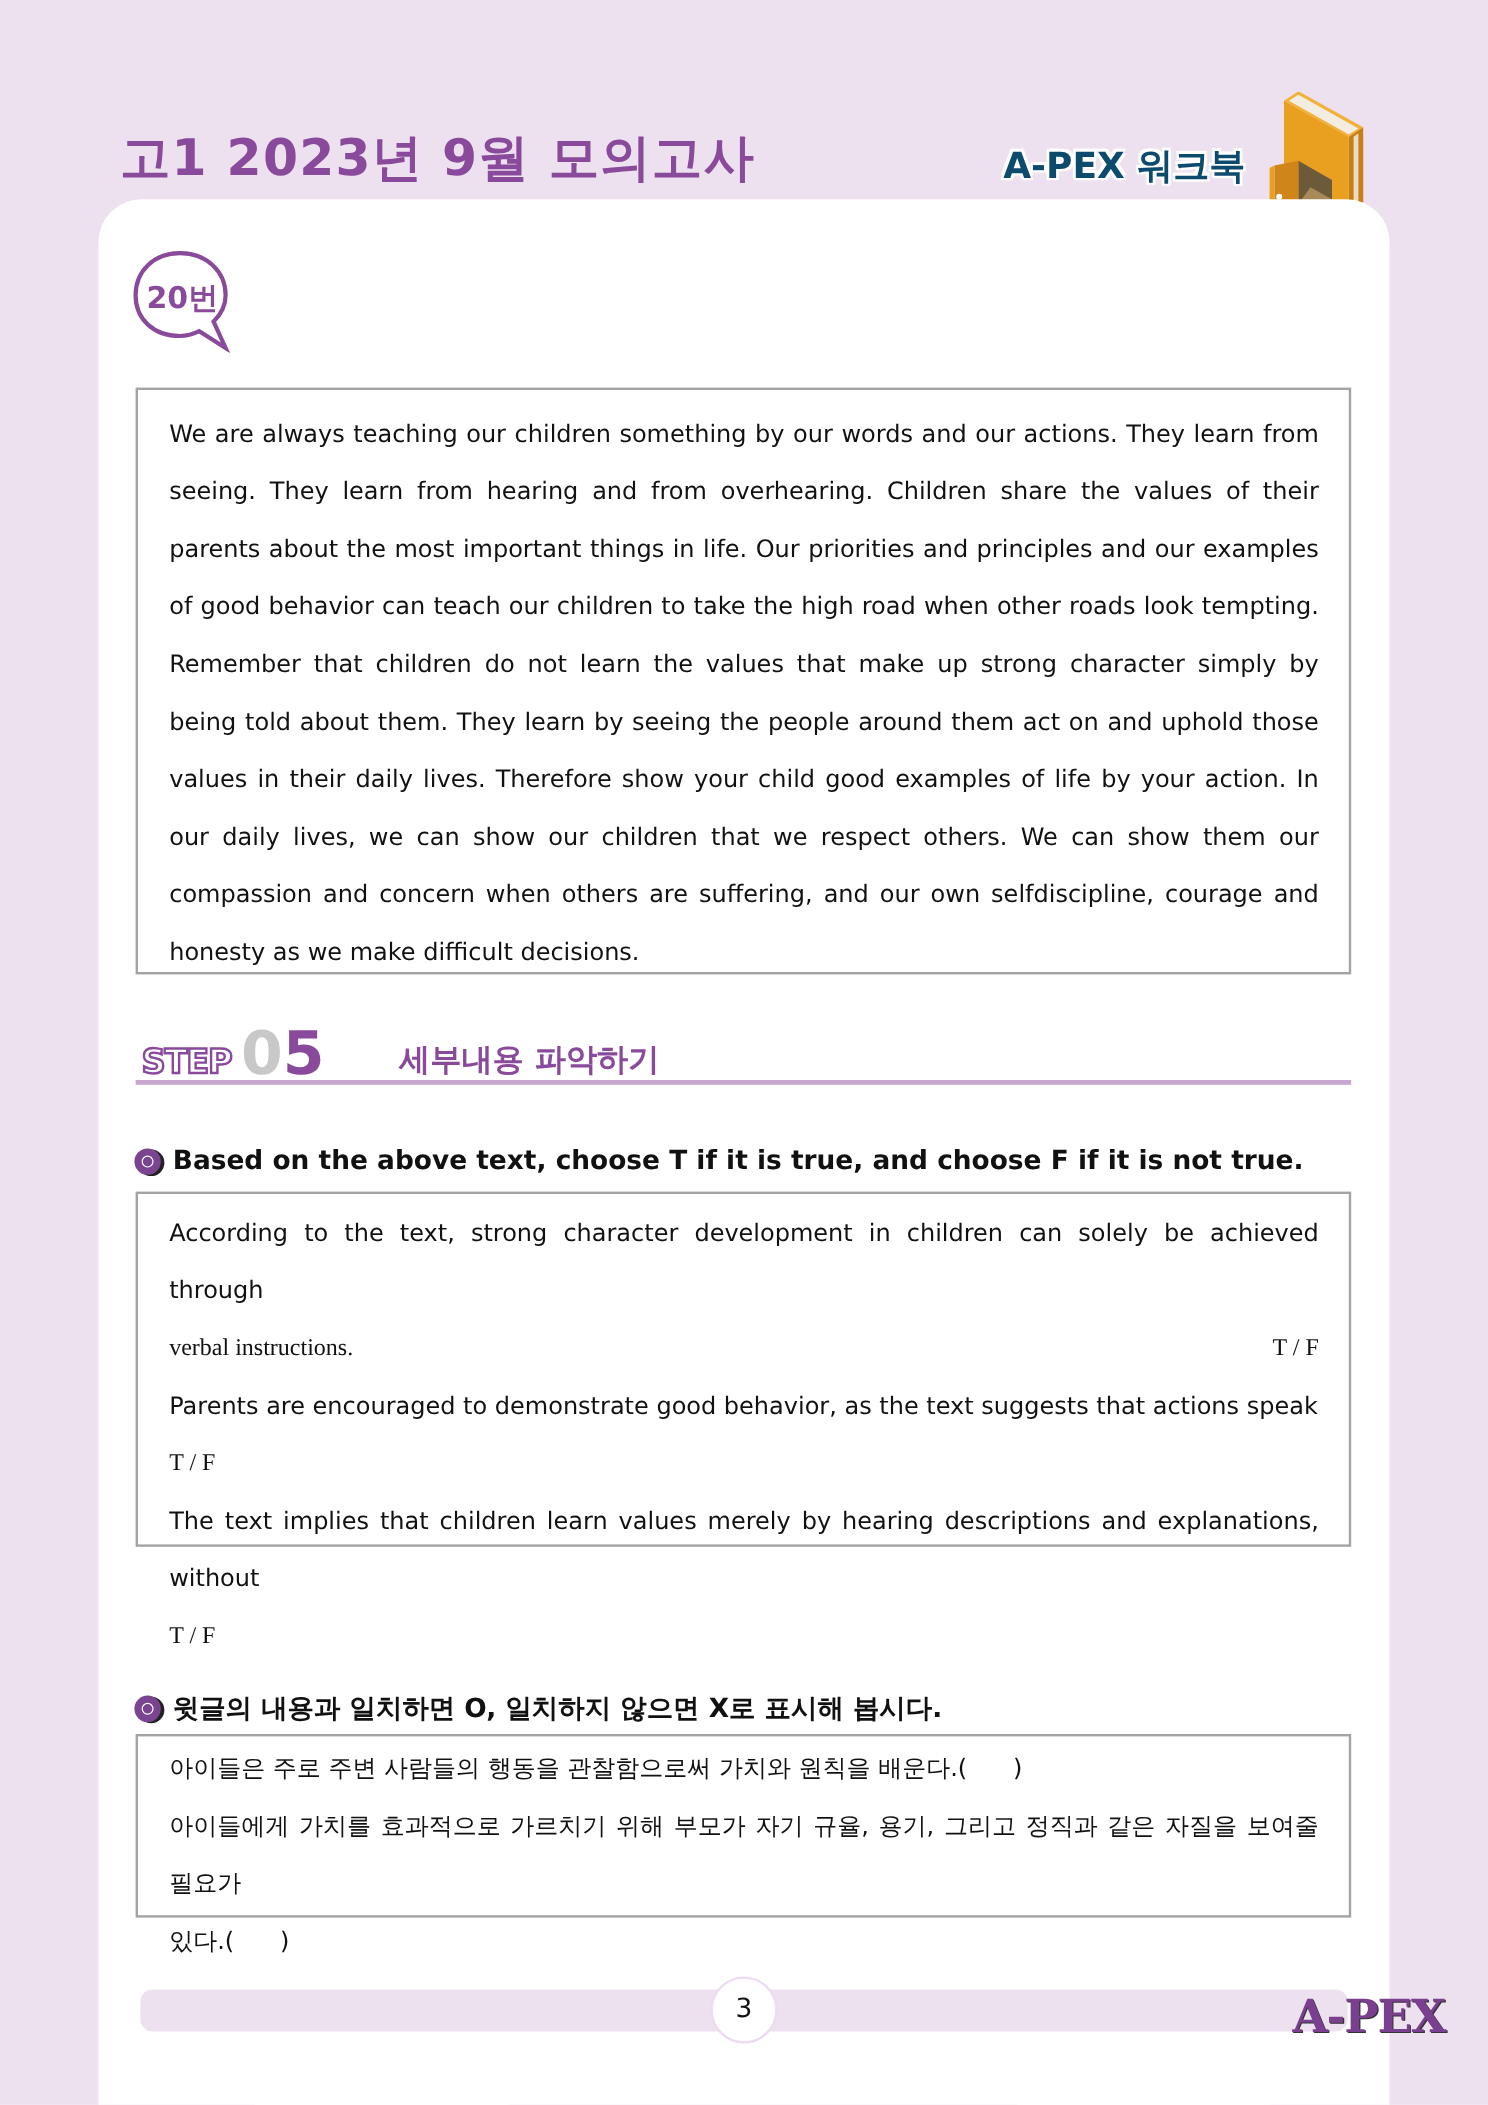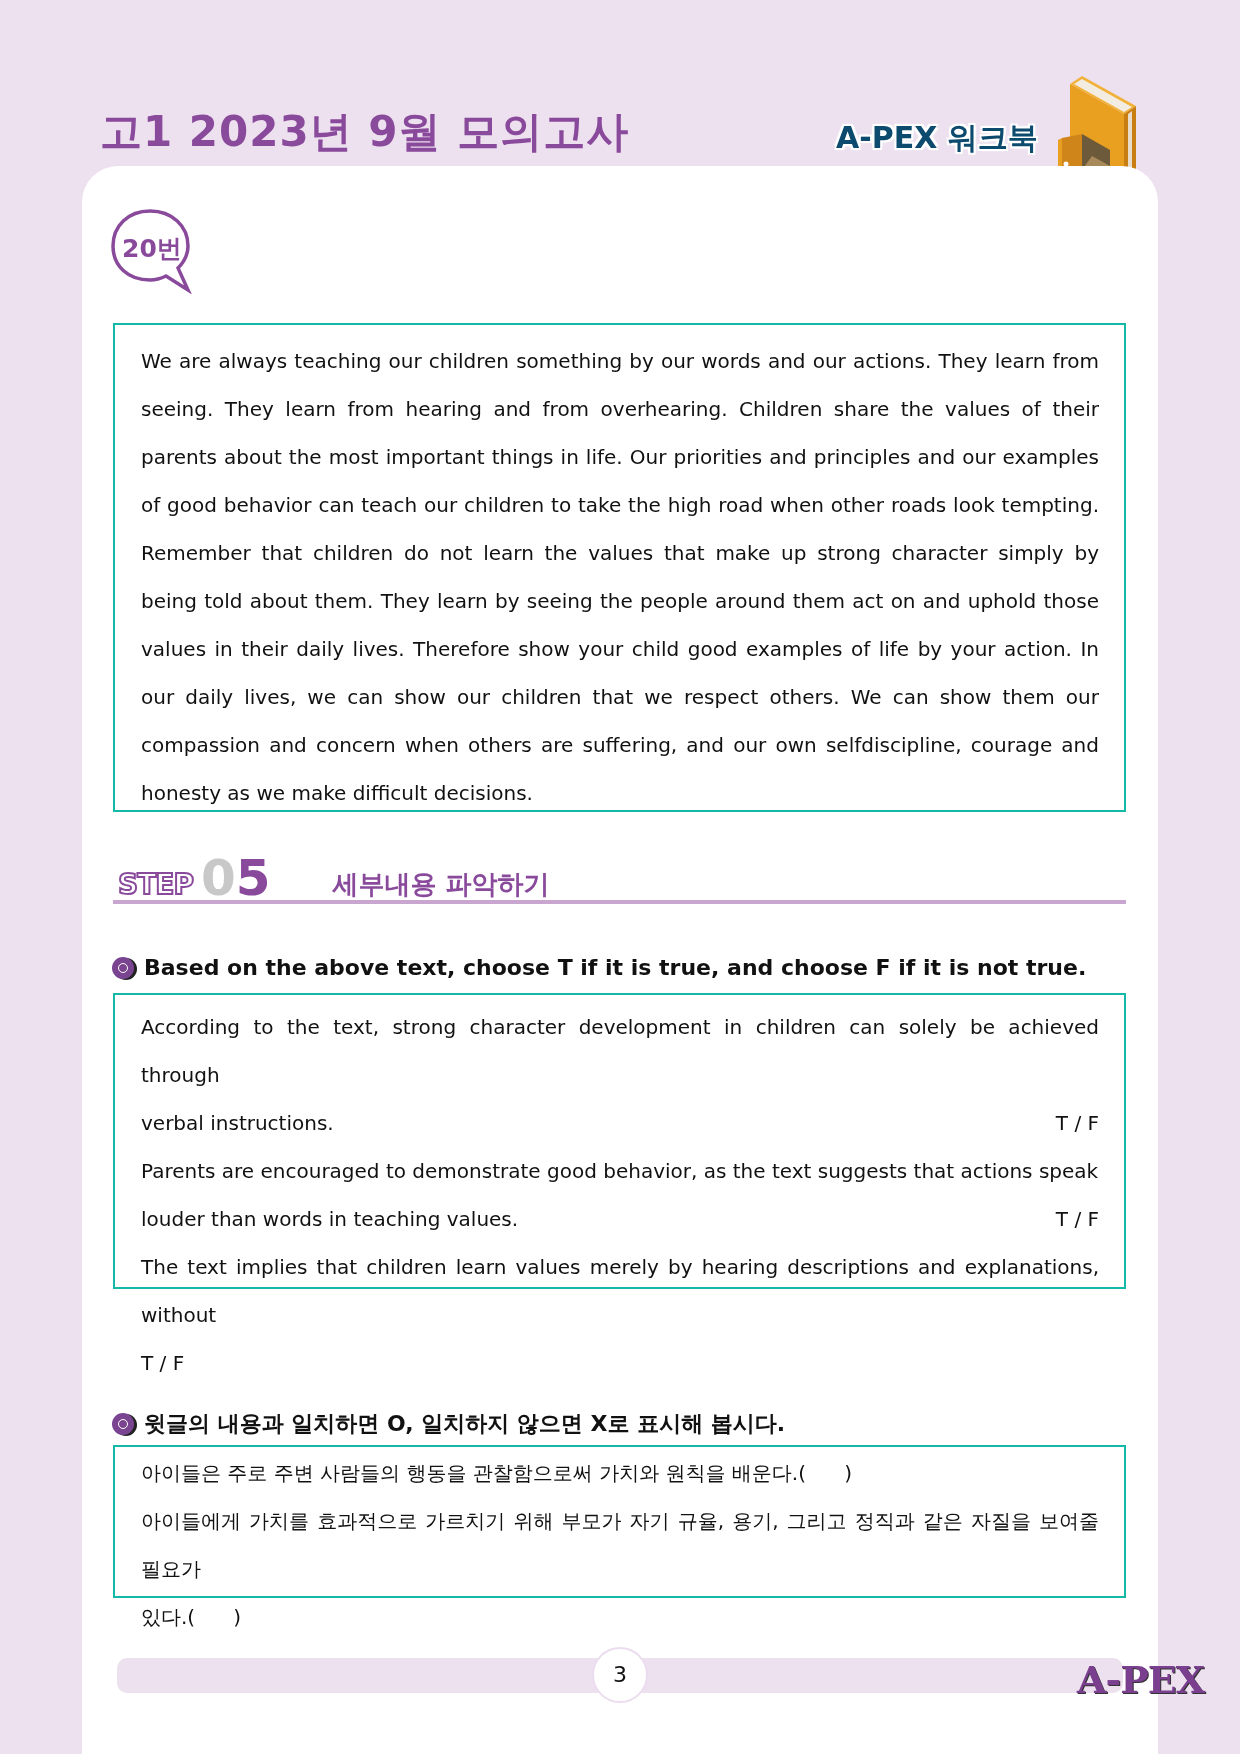--- a/index.html
+++ b/index.html
@@ -25,21 +25,21 @@
   .card {
     position: absolute; left: 82px; top: 166px; width: 1076px; height: 1620px;
     background: #fff; border-radius: 36px 36px 0 0;
   }
   .number-bubble { position: absolute; left: 110px; top: 208px; width: 90px; height: 86px; }
   .number-bubble span {
     position: absolute; left: 12px; top: 24px; font-size: 25px; font-weight: bold; color: #8a4a9c;
   }
   .box {
     position: absolute; left: 113px; width: 1013px;
-    border: 2px solid #14b8a6; background: #fff;
+    border: 2px solid #a3a3a3; background: #fff;
   }
   .passage { top: 323px; height: 489px; padding: 12px 25px 0 26px; }
   .passage p {
     font-size: 20px; line-height: 48px; text-align: justify; text-align-last: left; color: #111;
   }
   .step-header { position: absolute; left: 118px; top: 854px; height: 48px; display: flex; align-items: flex-end; }
   .step-word {
     font-size: 28px; font-weight: bold; color: #fff;
     -webkit-text-stroke: 2px #8a4a9c; letter-spacing: -1px; margin-right: 8px; line-height: 34px;
   }
@@ -51,21 +51,21 @@
   .instruction .bullet {
     width: 22px; height: 22px; border-radius: 50%; background: #7a4491;
     box-shadow: 3px 1px 0 #222; margin-right: 10px; position: relative;
   }
   .instruction .bullet::after {
     content: ""; position: absolute; left: 6px; top: 6px; width: 8px; height: 8px; border: 1px solid #fff; border-radius: 50%;
   }
   .instruction span { font-size: 22px; font-weight: bold; color: #111; }
   .tf { top: 993px; height: 296px; padding: 8px 25px 0 26px; }
   .tf .row { font-size: 20px; line-height: 48px; text-align: justify; text-align-last: left; }
-  .tf .row.end { display: flex; justify-content: space-between; text-align: left; }
+  .tf .row.end { display: flex; justify-content: space-between; text-align: left; font-family: Liberation Serif, serif; }
   .ox { top: 1445px; height: 153px; padding: 2px 25px 0 26px; }
   .ox .row { font-size: 20px; line-height: 48px; display: flex; justify-content: flex-start; }
   .ox .row.plain { display: block; text-align: justify; text-align-last: justify; }
   .paren { white-space: pre; }
   .footer-bar {
     position: absolute; left: 117px; top: 1658px; width: 1006px; height: 35px;
     background: #ede0ef; border-radius: 10px;
   }
   .page-number {
     position: absolute; left: 592px; top: 1647px; width: 56px; height: 56px; border-radius: 50%;
@@ -122,21 +122,20 @@
 </div>
 
 <div class="box tf">
   <div class="row">According to the text, strong character development in children can solely be achieved through</div>
   <div class="row end">
     <span>verbal instructions.</span>
     <span>T / F</span>
   </div>
   <div class="row">Parents are encouraged to demonstrate good behavior, as the text suggests that actions speak</div>
   <div class="row end">
-    <span>louder than words in teaching values.</span>
     <span>T / F</span>
   </div>
   <div class="row">The text implies that children learn values merely by hearing descriptions and explanations, without</div>
   <div class="row end">
     <span>T / F</span>
   </div>
 </div>
 
 <div class="instruction" style="top:1369px;">
   <div class="bullet"></div>

